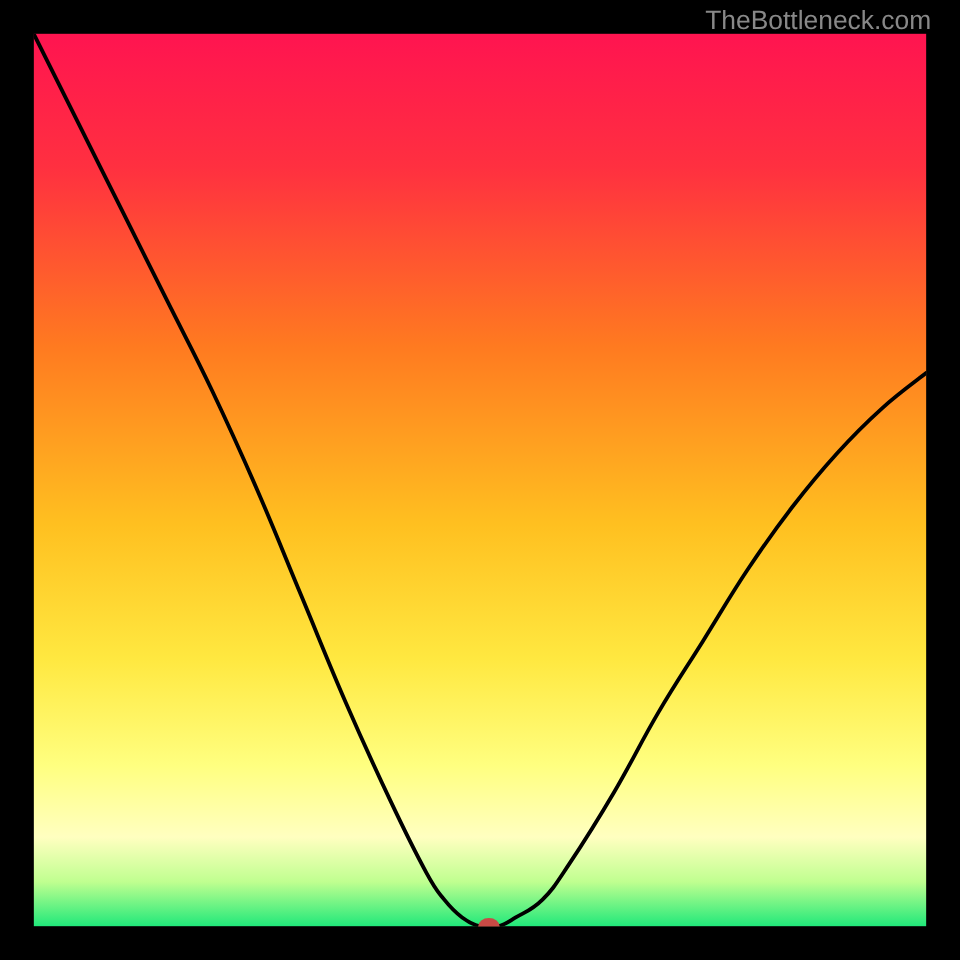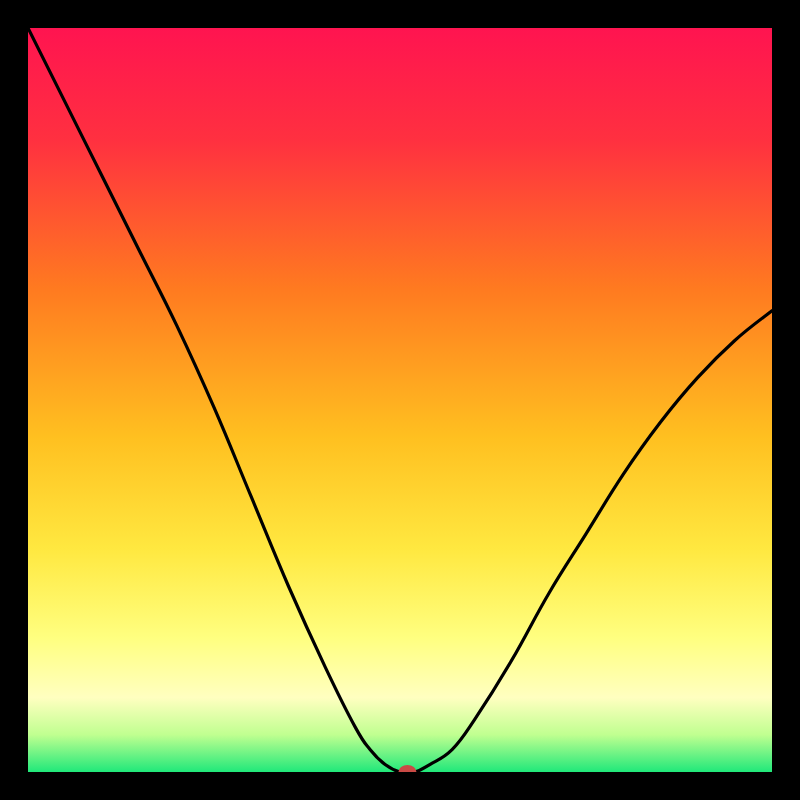--- a/index.html
+++ b/index.html
@@ -34,20 +34,21 @@
     height: 744px;
   }
   svg {
     display: block;
   }
 </style>
 </head>
 <body>
 
 <div class="container">
+  <div class="watermark">TheBottleneck.com</div>
   <div class="plot-area">
     <svg id="chart-svg" width="744" height="744" viewBox="0 0 744 744">
       <defs>
         <linearGradient id="bg-grad" x1="0" y1="0" x2="0" y2="1">
             <stop offset="0%" stop-color="#ff1450"></stop>
             <stop offset="15%" stop-color="#ff3040"></stop>
             <stop offset="35%" stop-color="#ff7a20"></stop>
             <stop offset="55%" stop-color="#ffc020"></stop>
             <stop offset="70%" stop-color="#ffe840"></stop>
             <stop offset="82%" stop-color="#ffff80"></stop>

